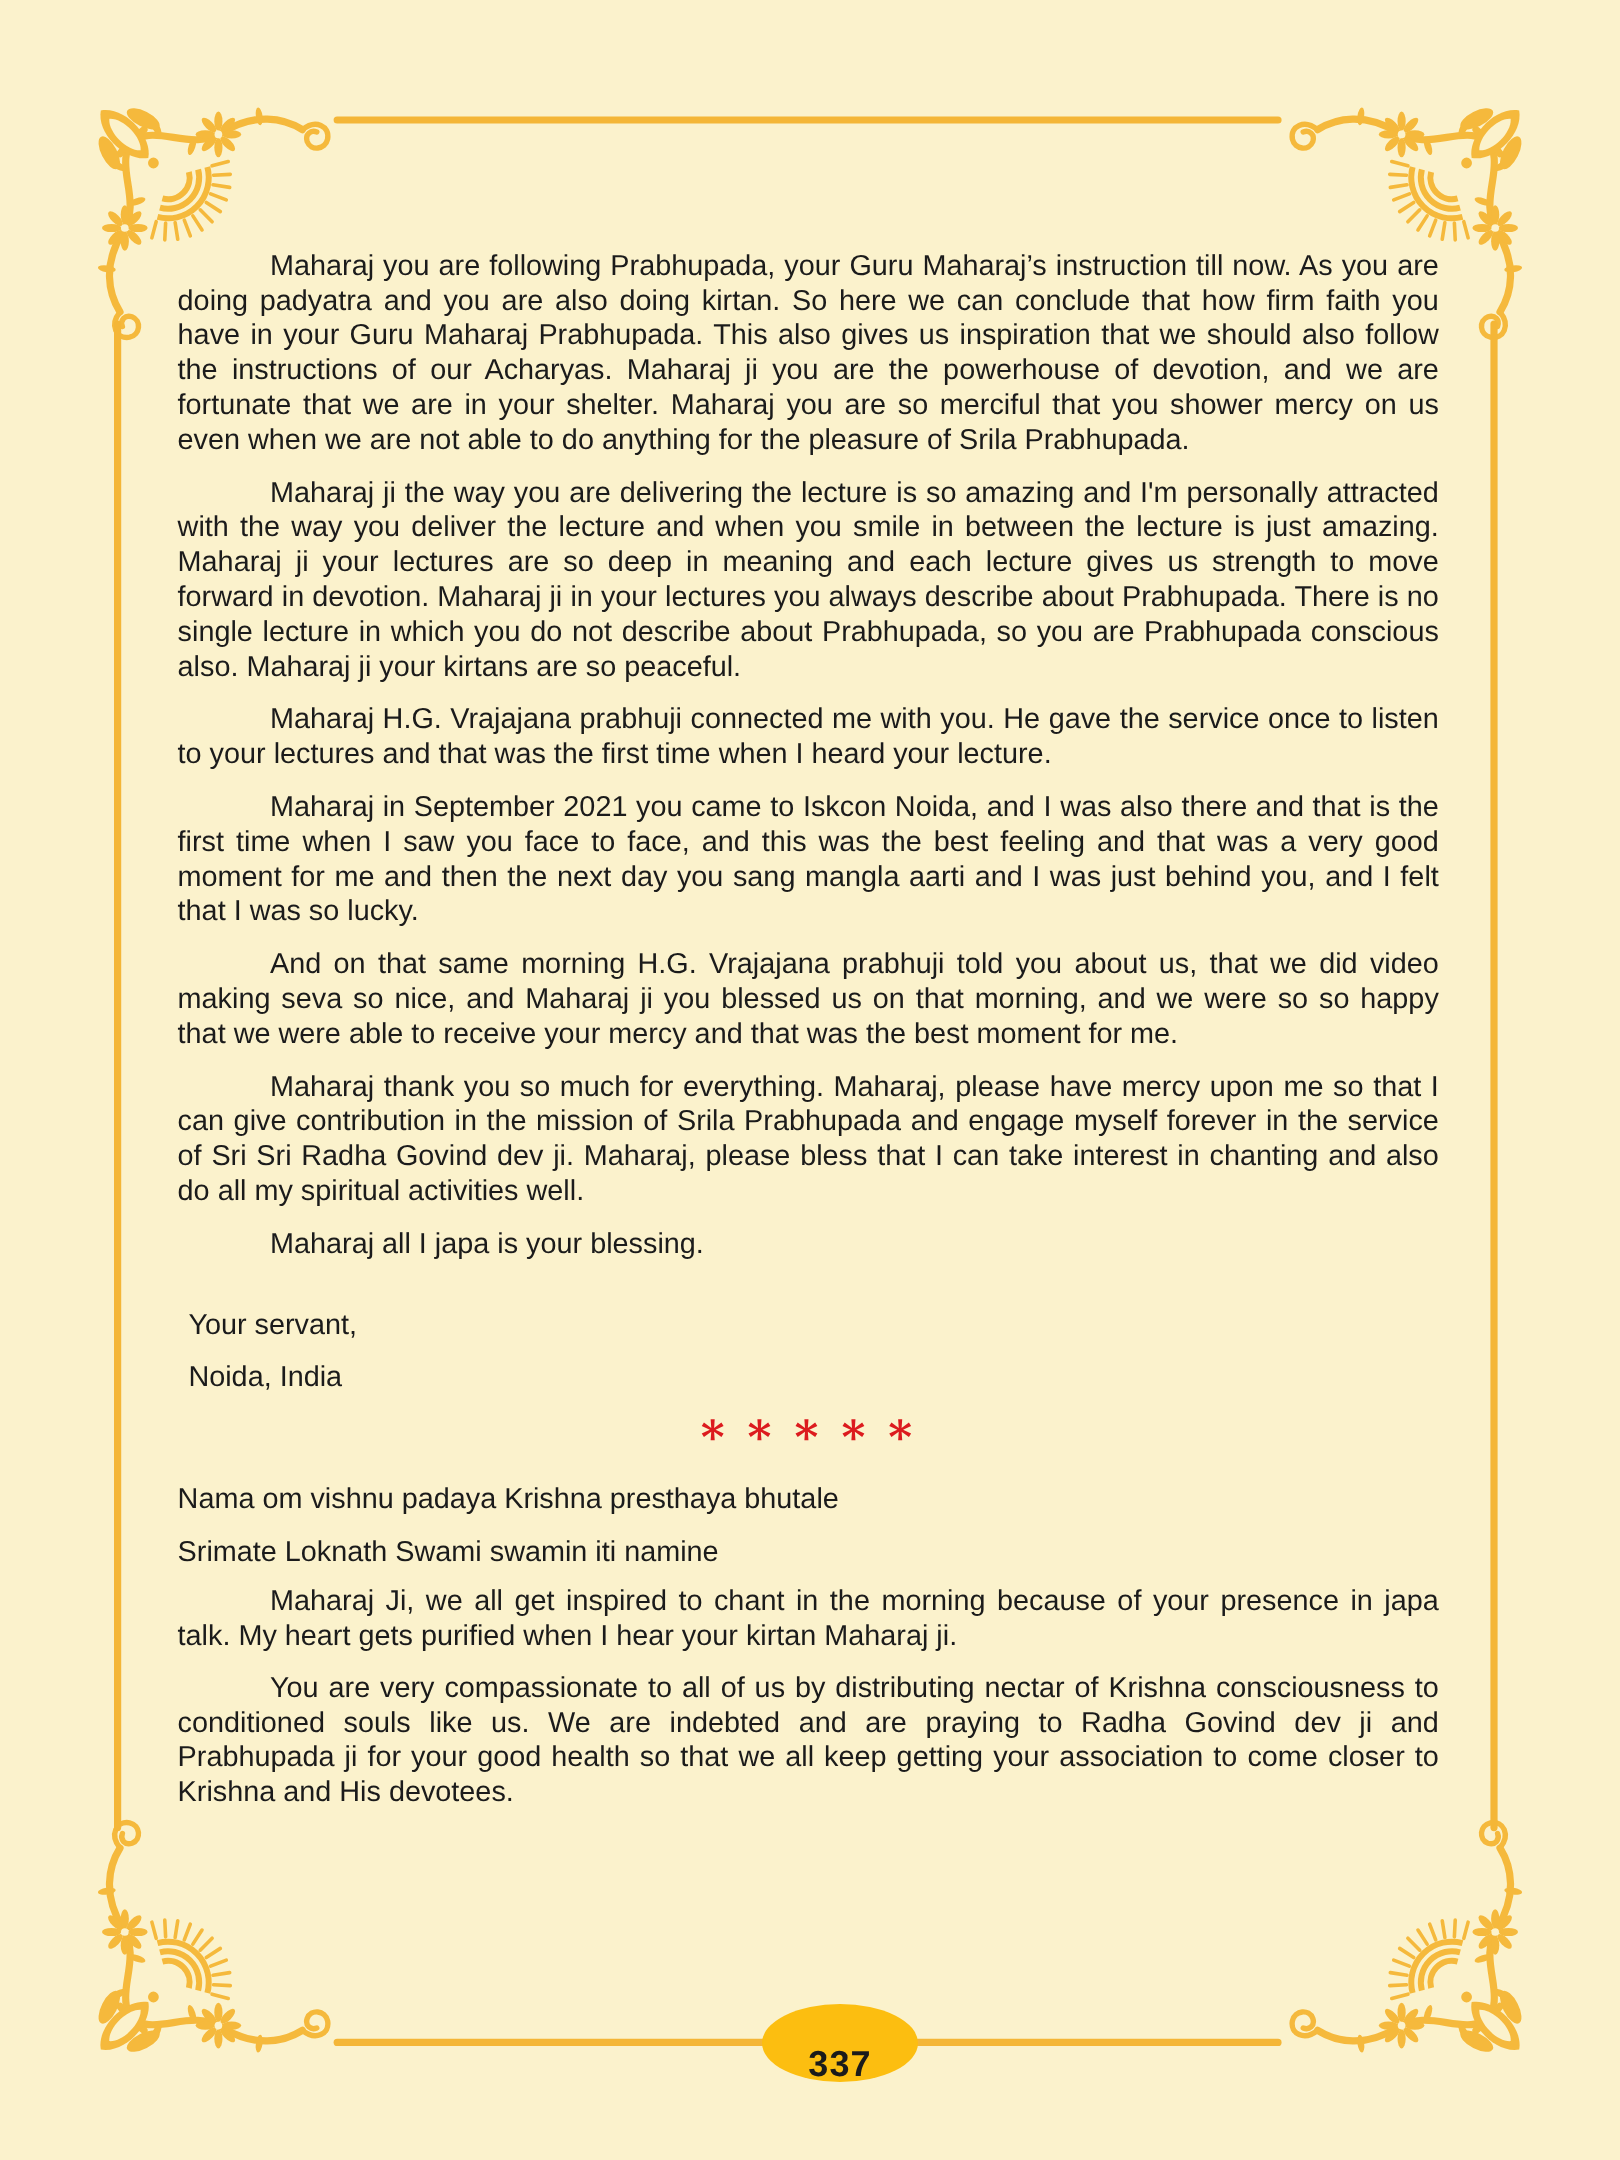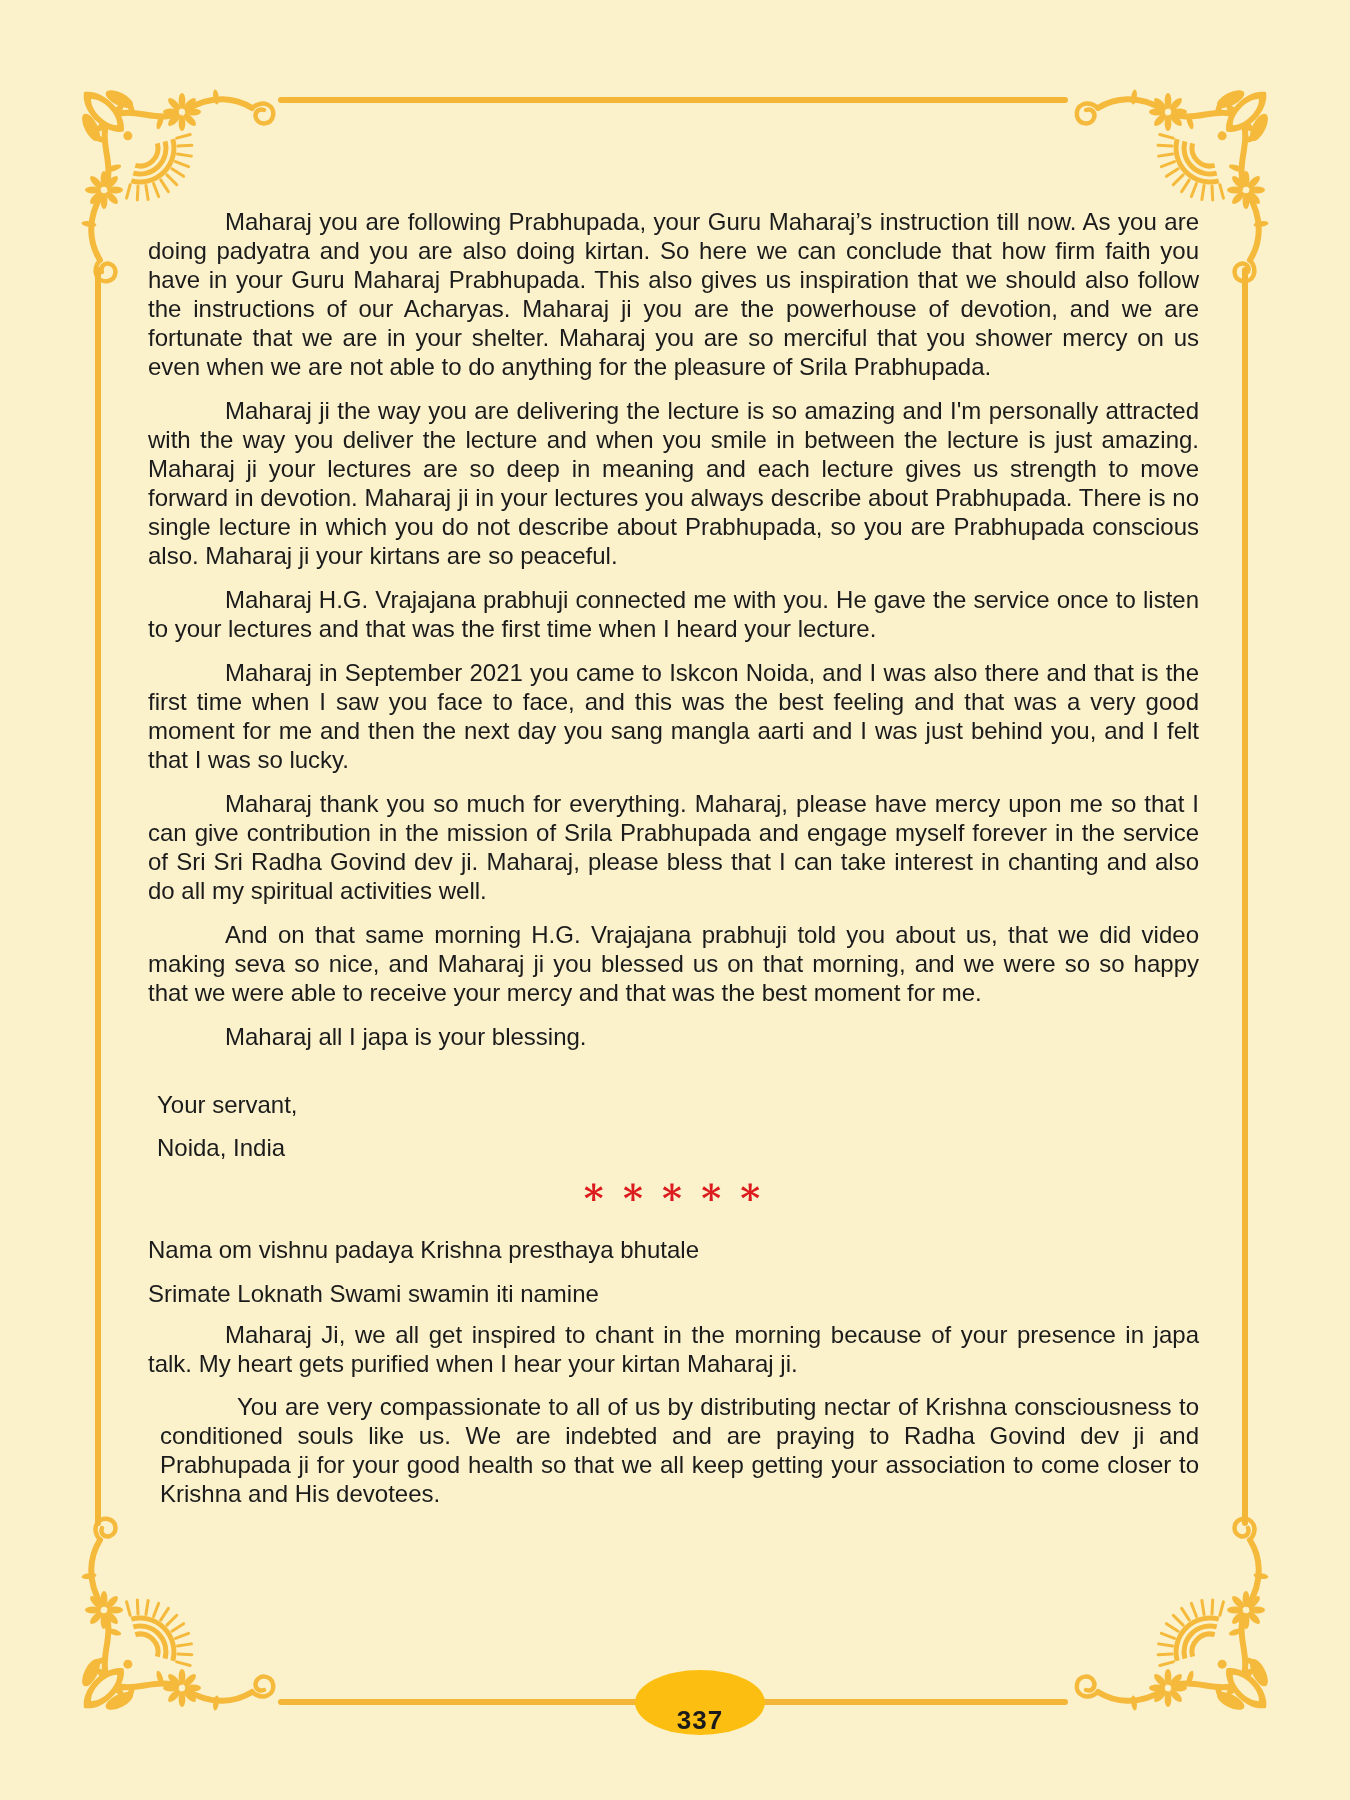--- a/index.html
+++ b/index.html
@@ -15,37 +15,37 @@
 
   .corner{position:absolute;width:215px;height:215px;}
   .corner.tl{left:64px;top:72px;}
   .corner.tr{left:1071px;top:72px;transform:scaleX(-1);}
   .corner.bl{left:64px;top:1513px;transform:scaleY(-1);}
   .corner.br{left:1071px;top:1513px;transform:scale(-1,-1);}
 
   
   .badge{position:absolute;left:635px;top:1670px;width:130px;height:65px;background:#FCBE10;
          border-radius:50%;display:flex;align-items:center;justify-content:center;}
-  .badge span{font-size:26px;font-weight:bold;color:#1b1b1b;letter-spacing:1px;margin-top:36px;}
+  .badge span{font-size:30px;font-weight:bold;color:#1b1b1b;letter-spacing:1px;margin-top:36px;}
 
   
   .content{position:absolute;left:148px;top:207px;width:1051px;color:#1b1b1b;
            font-size:24px;line-height:29px;}
   .content p{margin:0;}
   p.para{text-align:justify;text-indent:77px;}
   p.para.mt{margin-top:15px;}
   .signature{margin-top:39px;padding-left:9px;display:flow-root;}
   .signature .sig-line{line-height:29px;margin-bottom:14px;}
   .separator{margin:0;text-align:center;color:#DC1B1E;font-family:"DejaVu Serif","Liberation Serif",serif;
              font-size:38px;line-height:44px;letter-spacing:3px;font-weight:bold;}
   p.mantra{text-align:left;}
   p.mantra.m1{margin-top:15px;}
   p.mantra.m2{margin-top:15px;}
   p.para.p8{margin-top:12px;}
-  p.para.p9{margin-top:14px;margin-left:12px;}
+  p.para.p9{margin-top:14px;}
 </style>
 </head>
 <body>
 
 <svg width="0" height="0" style="position:absolute">
   <defs>
     <g id="rosette-def">
       <ellipse cx="0" cy="-11" rx="3.4" ry="8"></ellipse>
       <ellipse cx="0" cy="-11" rx="3.4" ry="8" transform="rotate(45)"></ellipse>
       <ellipse cx="0" cy="-11" rx="3.4" ry="8" transform="rotate(90)"></ellipse>
@@ -120,22 +120,22 @@
 
   <div class="badge">
     <span>337</span>
   </div>
 
   <div class="content">
     <p class="para">Maharaj you are following Prabhupada, your Guru Maharaj’s instruction till now. As you are doing padyatra and you are also doing kirtan. So here we can conclude that how firm faith you have in your Guru Maharaj Prabhupada. This also gives us inspiration that we should also follow the instructions of our Acharyas. Maharaj ji you are the powerhouse of devotion, and we are fortunate that we are in your shelter. Maharaj you are so merciful that you shower mercy on us even when we are not able to do anything for the pleasure of Srila Prabhupada.</p>
     <p class="para mt">Maharaj ji the way you are delivering the lecture is so amazing and I'm personally attracted with the way you deliver the lecture and when you smile in between the lecture is just amazing. Maharaj ji your lectures are so deep in meaning and each lecture gives us strength to move forward in devotion. Maharaj ji in your lectures you always describe about Prabhupada. There is no single lecture in which you do not describe about Prabhupada, so you are Prabhupada conscious also. Maharaj ji your kirtans are so peaceful.</p>
     <p class="para mt">Maharaj H.G. Vrajajana prabhuji connected me with you. He gave the service once to listen to your lectures and that was the first time when I heard your lecture.</p>
     <p class="para mt">Maharaj in September 2021 you came to Iskcon Noida, and I was also there and that is the first time when I saw you face to face, and this was the best feeling and that was a very good moment for me and then the next day you sang mangla aarti and I was just behind you, and I felt that I was so lucky.</p>
+    <p class="para mt">And on that same morning H.G. Vrajajana prabhuji told you about us, that we did video making seva so nice, and Maharaj ji you blessed us on that morning, and we were so so happy that we were able to receive your mercy and that was the best moment for me.</p>
     <p class="para mt">Maharaj thank you so much for everything. Maharaj, please have mercy upon me so that I can give contribution in the mission of Srila Prabhupada and engage myself forever in the service of Sri Sri Radha Govind dev ji. Maharaj, please bless that I can take interest in chanting and also do all my spiritual activities well.</p>
-    <p class="para mt">And on that same morning H.G. Vrajajana prabhuji told you about us, that we did video making seva so nice, and Maharaj ji you blessed us on that morning, and we were so so happy that we were able to receive your mercy and that was the best moment for me.</p>
     <p class="para mt">Maharaj all I japa is your blessing.</p>
 
     <div class="signature">
       <div class="sig-line">Your servant,</div>
       <div class="sig-line">Noida, India</div>
     </div>
 
     <p class="separator">* * * * *</p>
 
     <p class="mantra m1">Nama om vishnu padaya Krishna presthaya bhutale</p>

